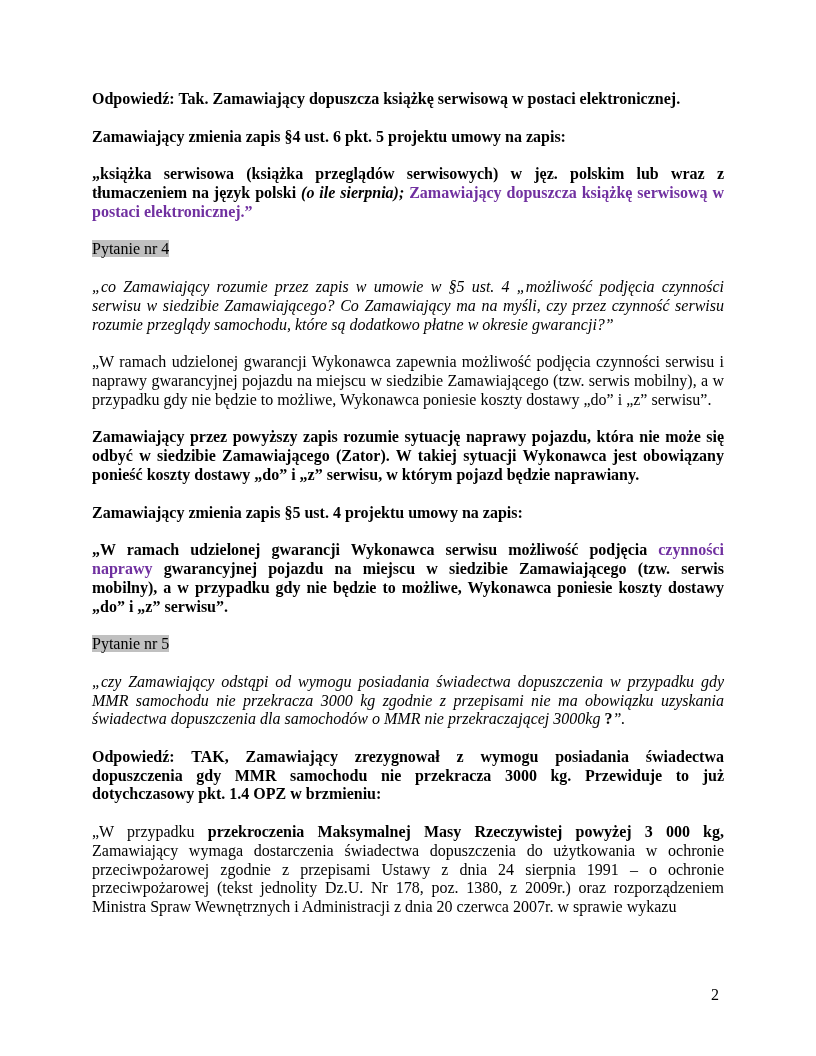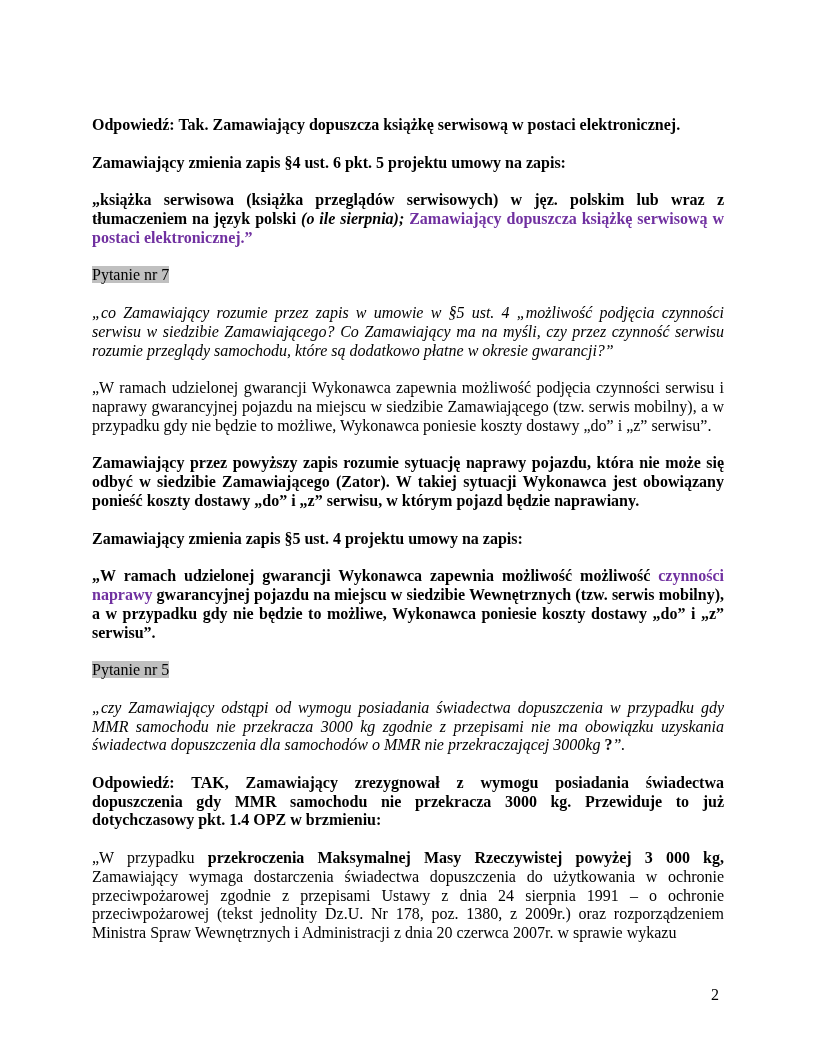--- a/index.html
+++ b/index.html
@@ -10,21 +10,21 @@
   body {
     width: 816px;
     height: 1056px;
     position: relative;
     overflow: hidden;
   }
   .page {
     box-sizing: border-box;
     width: 816px;
     height: 1056px;
-    padding: 116px 92px 40px 92px;
+    padding: 90px 92px 40px 92px;
     font-family: "Liberation Serif", "DejaVu Serif", serif;
     font-size: 16px;
     line-height: 18.8px;
     color: #000000;
     position: relative;
   }
   .doc-body p {
     margin: 0 0 18.8px 0;
     text-align: justify;
     hyphens: none;
@@ -49,25 +49,25 @@
 </style>
 </head>
 <body>
 
 <main class="page">
   <section class="doc-body">
 
   <p data-align="left"><span class="b">Odpowiedź: Tak. Zamawiający dopuszcza książkę serwisową w postaci elektronicznej.</span></p>
       <p data-align="left"><span class="b">Zamawiający zmienia zapis §4 ust. 6 pkt. 5 projektu umowy na zapis:</span></p>
       <p data-align="justify"><span class="b">„książka serwisowa (książka przeglądów serwisowych) w jęz. polskim lub wraz z tłumaczeniem na język polski </span><span class="b i">(o ile sierpnia);</span><span class="b"> </span><span class="b purple">Zamawiający dopuszcza książkę serwisową w postaci elektronicznej.”</span></p>
-      <p data-align="left"><span class="hl">Pytanie nr 7</span></p>
+      <p data-align="left"><span class="hl">Pytanie nr 4</span></p>
       <p data-align="justify"><span class="i">„co Zamawiający rozumie przez zapis w umowie w §5 ust. 4 „możliwość podjęcia czynności serwisu w siedzibie Zamawiającego? Co Zamawiający ma na myśli, czy przez czynność serwisu rozumie przeglądy samochodu, które są dodatkowo płatne w okresie gwarancji?”</span></p>
       <p data-align="justify"><span>„W ramach udzielonej gwarancji Wykonawca zapewnia możliwość podjęcia czynności serwisu i naprawy gwarancyjnej pojazdu na miejscu w siedzibie Zamawiającego (tzw. serwis mobilny), a w przypadku gdy nie będzie to możliwe, Wykonawca poniesie koszty dostawy „do” i „z” serwisu”.</span></p>
       <p data-align="justify"><span class="b">Zamawiający przez powyższy zapis rozumie sytuację naprawy pojazdu, która nie może się odbyć w siedzibie Zamawiającego (Zator). W takiej sytuacji Wykonawca jest obowiązany ponieść koszty dostawy „do” i „z” serwisu, w którym pojazd będzie naprawiany.</span></p>
       <p data-align="left"><span class="b">Zamawiający zmienia zapis §5 ust. 4 projektu umowy na zapis:</span></p>
-      <p data-align="justify"><span class="b">„W ramach udzielonej gwarancji Wykonawca zapewnia możliwość możliwość </span><span class="b purple">czynności naprawy</span><span class="b"> gwarancyjnej pojazdu na miejscu w siedzibie Wewnętrznych (tzw. serwis mobilny), a w przypadku gdy nie będzie to możliwe, Wykonawca poniesie koszty dostawy „do” i „z” serwisu”.</span></p>
+      <p data-align="justify"><span class="b">„W ramach udzielonej gwarancji Wykonawca serwisu możliwość podjęcia </span><span class="b purple">czynności naprawy</span><span class="b"> gwarancyjnej pojazdu na miejscu w siedzibie Zamawiającego (tzw. serwis mobilny), a w przypadku gdy nie będzie to możliwe, Wykonawca poniesie koszty dostawy „do” i „z” serwisu”.</span></p>
       <p data-align="left"><span class="hl">Pytanie nr 5</span></p>
       <p data-align="justify"><span class="i">„czy Zamawiający odstąpi od wymogu posiadania świadectwa dopuszczenia w przypadku gdy MMR samochodu nie przekracza 3000 kg zgodnie z przepisami nie ma obowiązku uzyskania świadectwa dopuszczenia dla samochodów o MMR nie przekraczającej 3000kg </span><span class="b">?</span><span class="i">”.</span></p>
       <p data-align="justify"><span class="b">Odpowiedź: TAK, Zamawiający zrezygnował z wymogu posiadania świadectwa dopuszczenia gdy MMR samochodu nie przekracza 3000 kg. Przewiduje to już dotychczasowy pkt. 1.4 OPZ w brzmieniu:</span></p>
       <p data-align="justify"><span>„W przypadku </span><span class="b u">przekroczenia</span><span class="b"> Maksymalnej Masy Rzeczywistej powyżej 3 000 kg,</span><span> Zamawiający wymaga dostarczenia świadectwa dopuszczenia do użytkowania w ochronie przeciwpożarowej zgodnie z przepisami Ustawy z dnia 24 sierpnia 1991 – o ochronie przeciwpożarowej (tekst jednolity Dz.U. Nr 178, poz. 1380, z 2009r.) oraz rozporządzeniem Ministra Spraw Wewnętrznych i Administracji z dnia 20 czerwca 2007r. w sprawie wykazu</span></p>
     </section>
   <div class="page-number">2</div>
 </main>
 
 </body></html>

